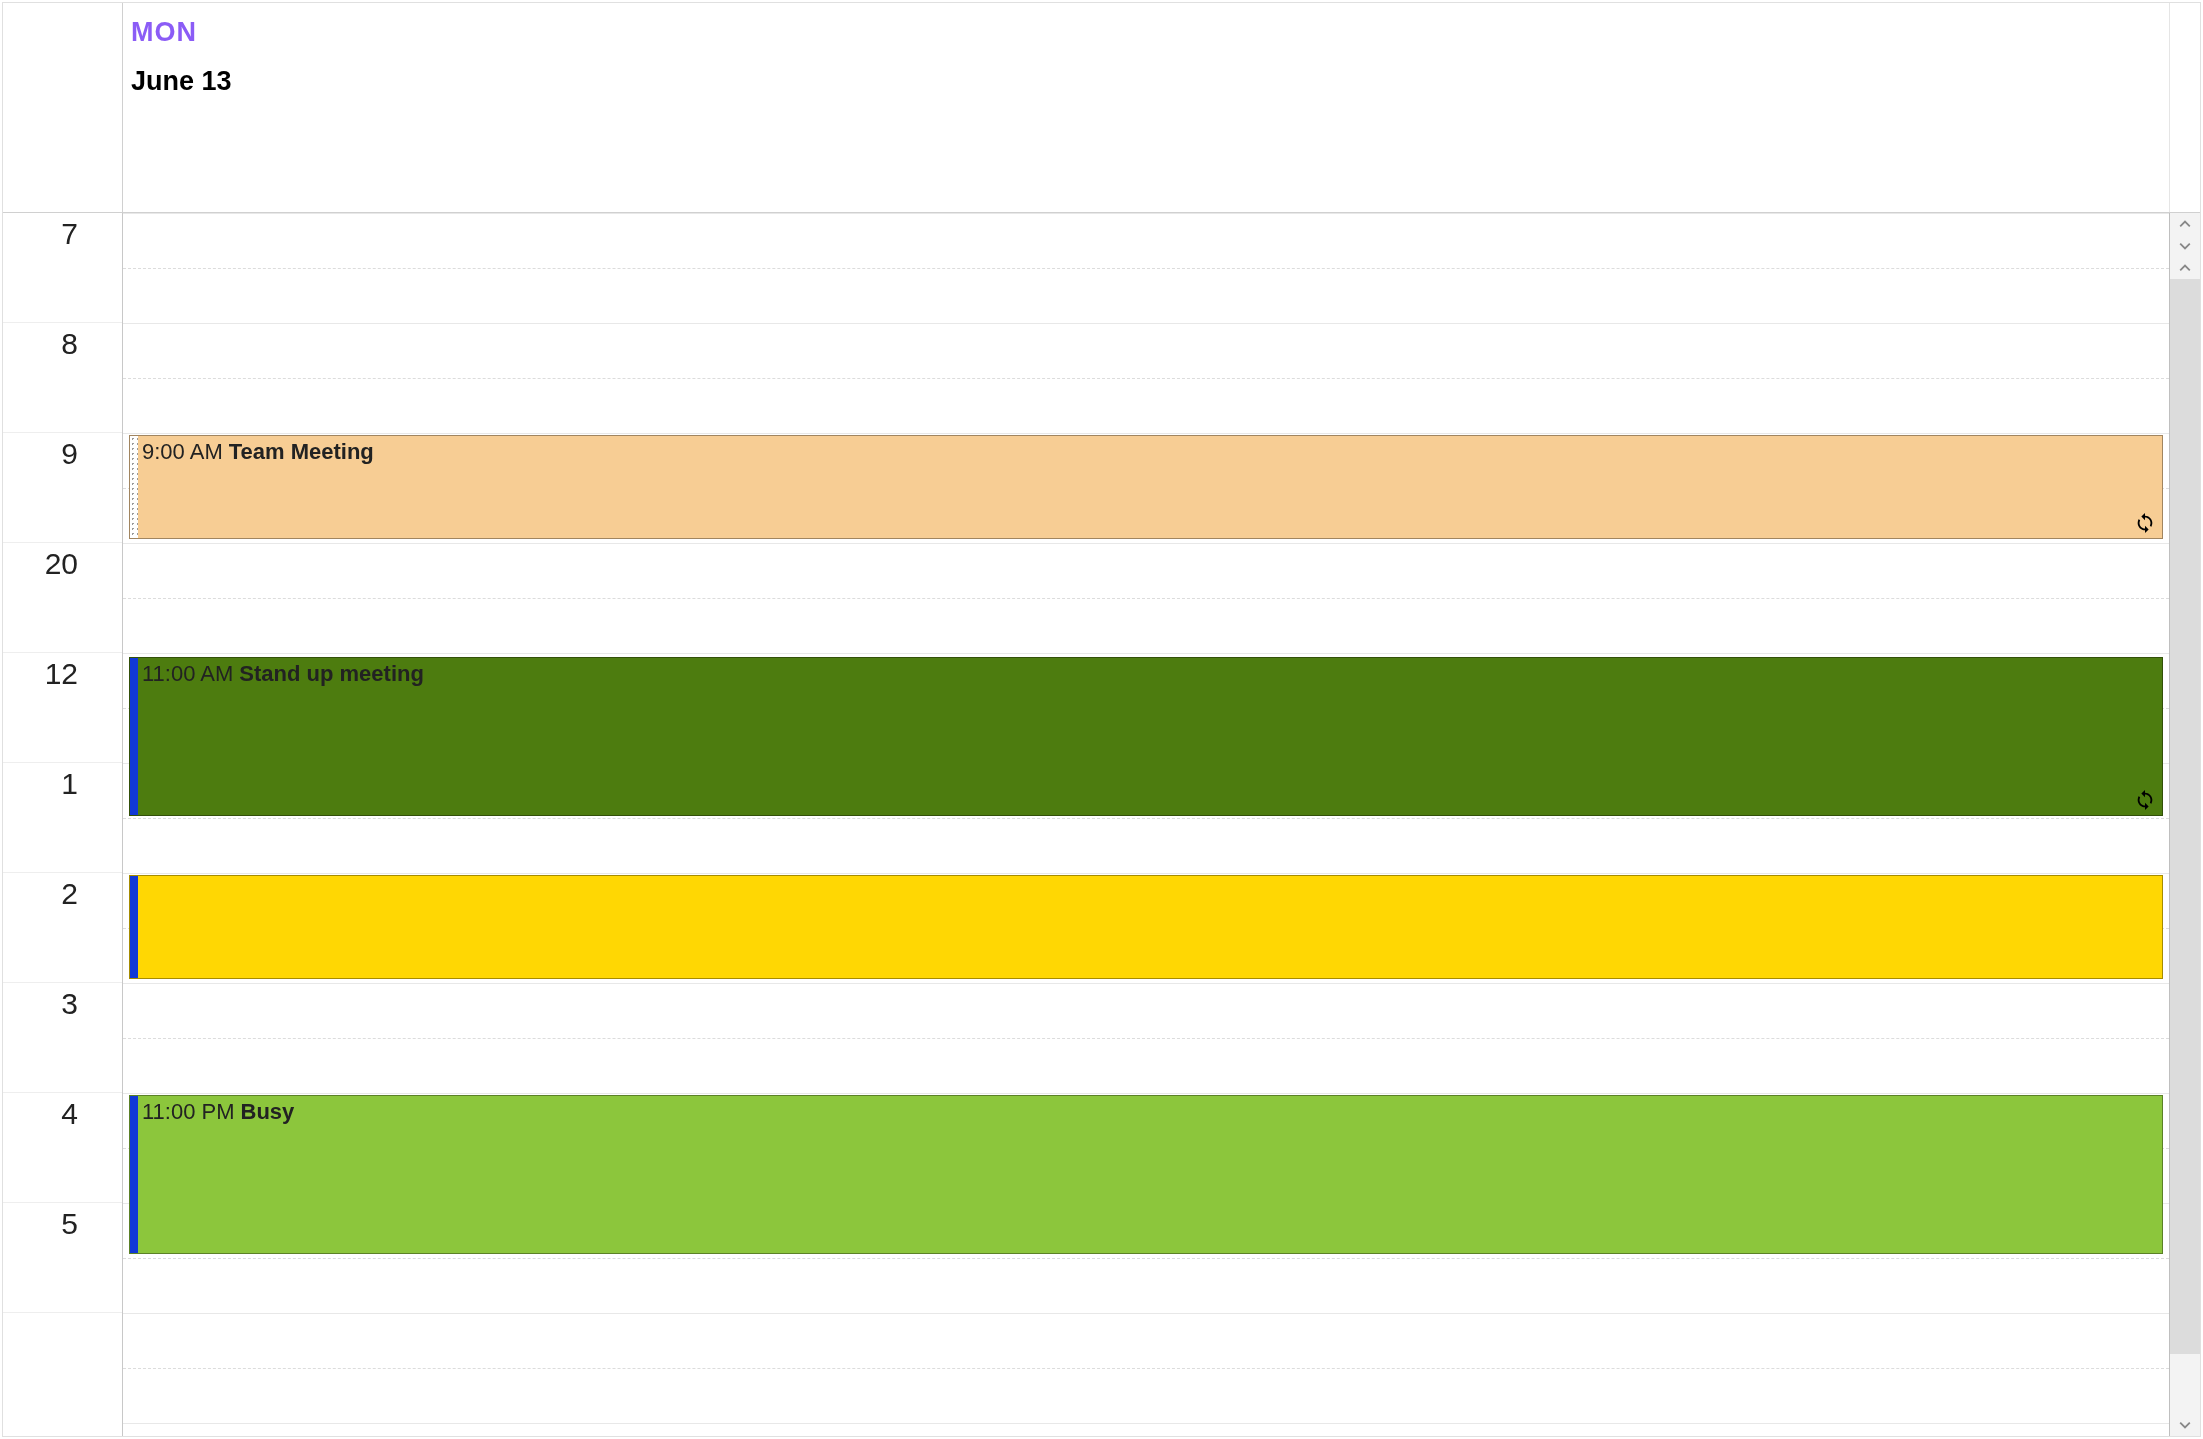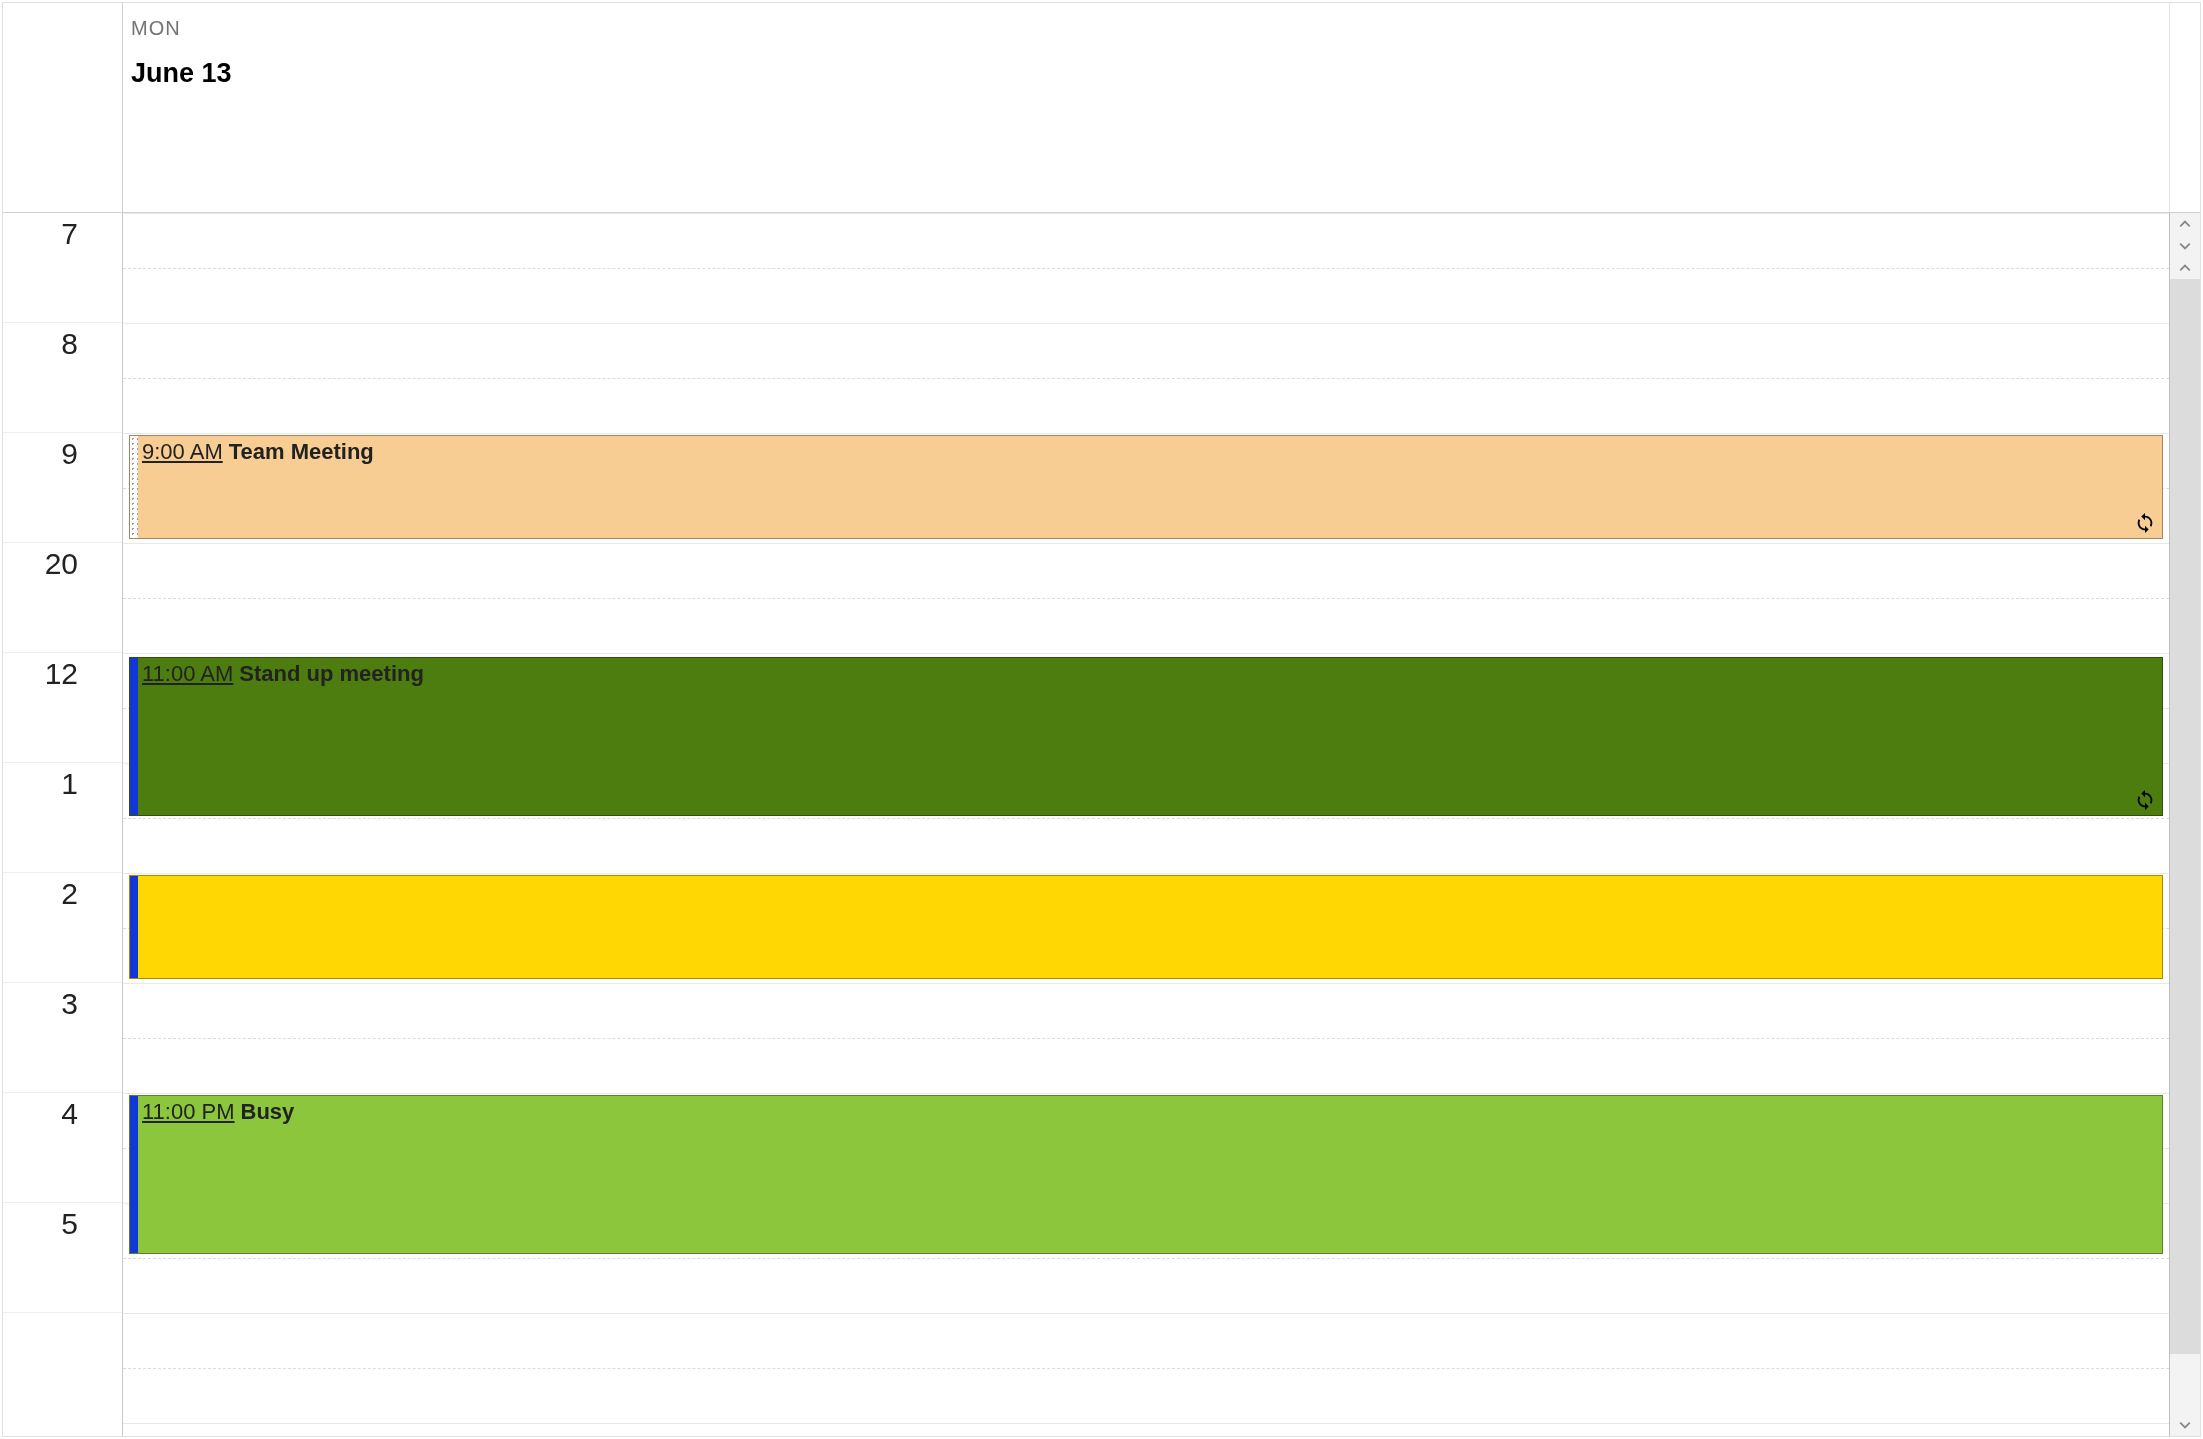--- a/index.html
+++ b/index.html
@@ -27,24 +27,24 @@
   }
   .gutter-spacer {
     width: 120px;
     border-right: 1px solid #d0d0d0;
   }
   .day-header {
     flex: 1;
     padding: 14px 8px 0 8px;
   }
   .day-of-week {
-    font-size: 20px;
-    font-weight: 400;
+    font-size: 27px;
+    font-weight: 700;
     letter-spacing: 1px;
-    color: #737373;
+    color: #8b5cf6;
   }
   .day-date {
     font-size: 27px;
     font-weight: 600;
     margin-top: 18px;
     color: #000;
   }
   .scroll-gutter-header {
     width: 31px;
     background: #fff;
@@ -110,21 +110,21 @@
     background-image: radial-gradient(#999 1px, transparent 1px);
     background-size: 5px 5px;
   }
   .event-content {
     position: absolute;
     left: 12px; right: 6px; top: 2px;
     font-size: 22px;
     line-height: 28px;
     white-space: nowrap;
   }
-  .event-time { font-weight: 400; margin-right: 6px; text-decoration: underline; }
+  .event-time { font-weight: 400; margin-right: 6px; }
   .event-title { font-weight: 600; text-align: right; }
   .recur-icon {
     position: absolute;
     right: 6px;
     bottom: 4px;
     width: 22px; height: 22px;
   }
   .recur-icon svg { width: 22px; height: 22px; }
 
   

